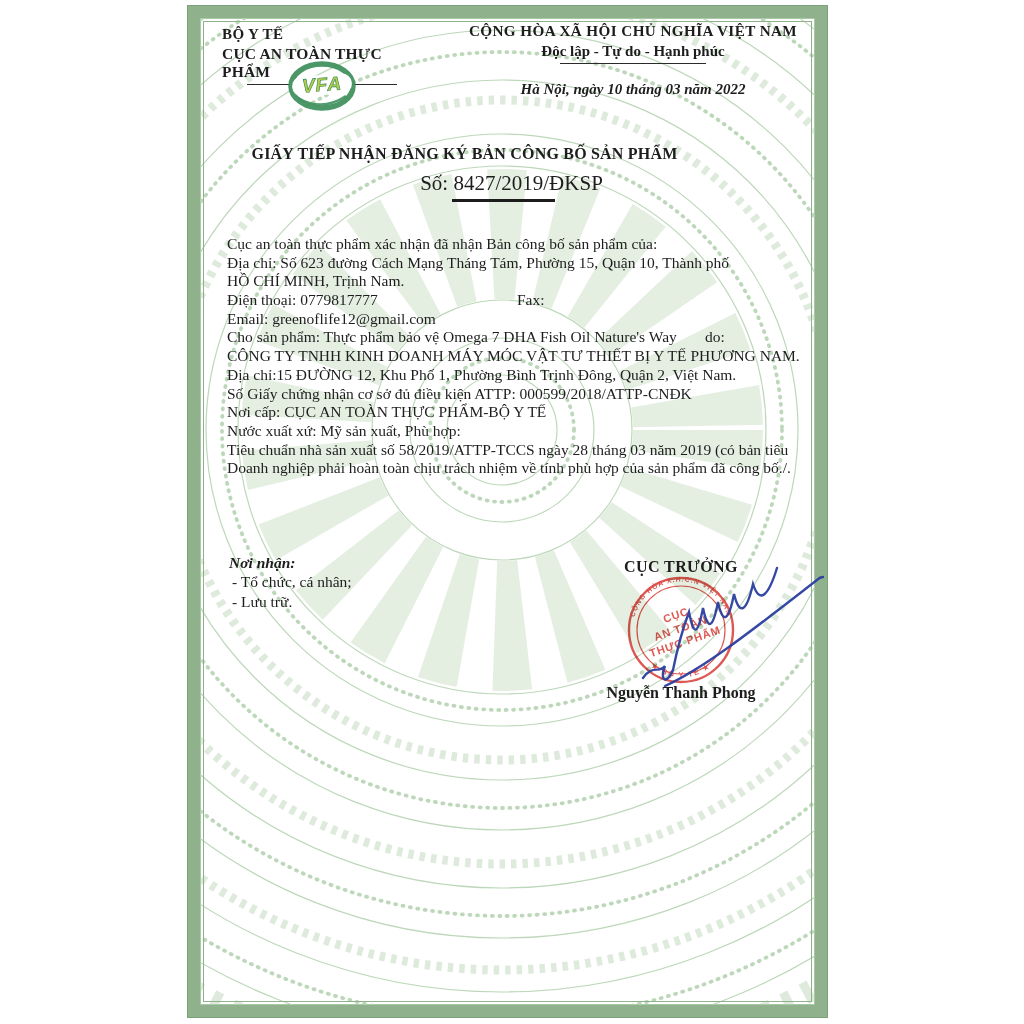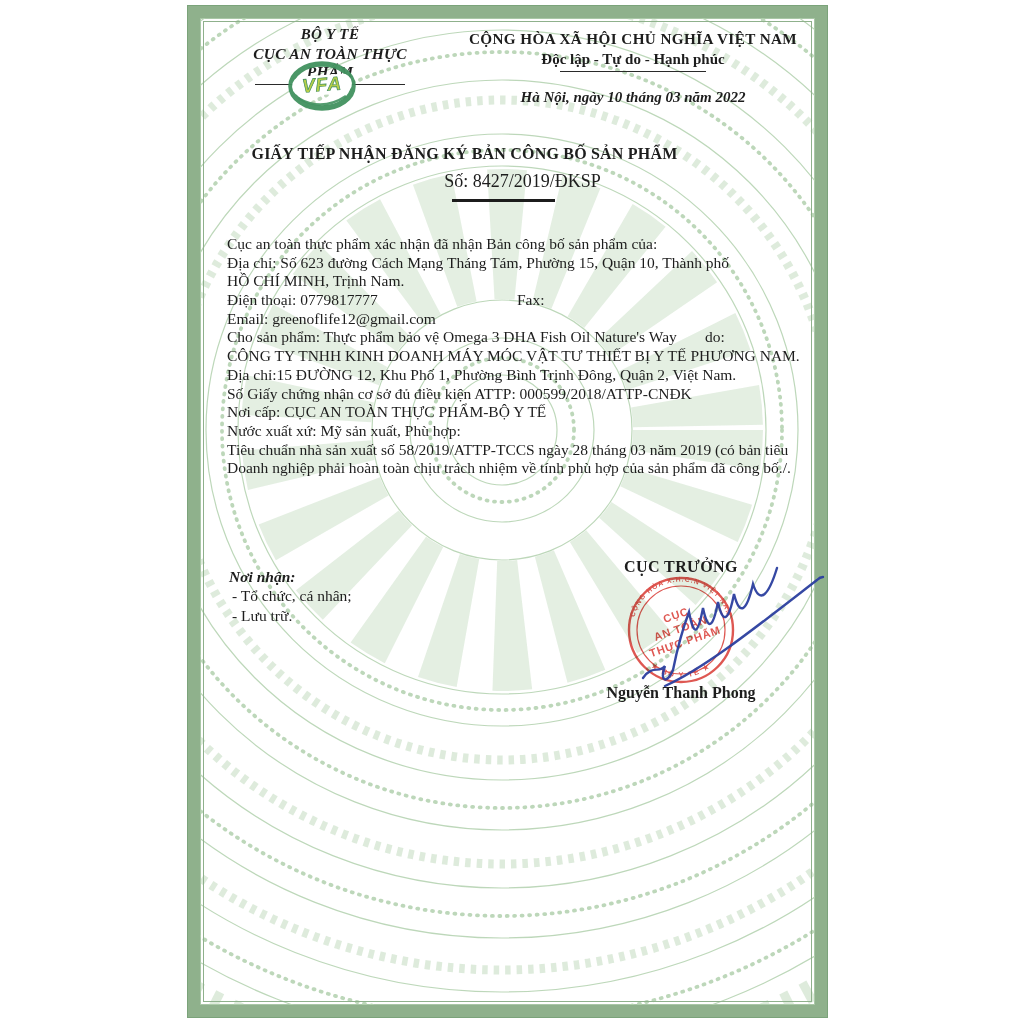--- a/index.html
+++ b/index.html
@@ -10,43 +10,43 @@
   }
   .doc{
     position:absolute;left:188px;top:6px;width:615px;height:987px;
     border:12px solid #8fb18c;background:#ffffff;
     box-shadow:0 0 0 1px #7ba37a, inset 0 0 0 1px #a9c7a6;
   }
   .inner-line{position:absolute;inset:3px;border:1px solid #8fb18c;pointer-events:none;}
   .bg{position:absolute;left:0;top:0;width:615px;height:987px;}
   .layer{position:absolute;inset:0;}
 
-  .hdr-left{position:absolute;left:30px;top:8px;width:200px;text-align:center;font-style:italic;}
+  .hdr-left{position:absolute;left:22px;top:8px;width:200px;}
   .hdr-left .t1{font-weight:bold;font-size:15px;letter-spacing:.4px;}
   .hdr-left .t2{font-weight:bold;font-size:15.5px;margin-top:2px;letter-spacing:.2px;}
   .rule-issuer{width:150px;height:0;border-top:1.4px solid #2a2a2a;margin:3px auto 0;}
   .logo{position:absolute;left:84px;top:40px;}
 
-  .hdr-right{position:absolute;left:254px;top:12px;width:358px;text-align:center;}
+  .hdr-right{position:absolute;left:254px;top:4px;width:358px;text-align:center;}
   .hdr-right .t1{font-weight:bold;font-size:15.2px;letter-spacing:.4px;}
   .hdr-right .t2{font-weight:bold;font-size:15px;margin-top:3px;}
   .rule-motto{width:146px;height:0;border-top:1.4px solid #2a2a2a;margin:3px auto 0;}
   .dateline{font-style:italic;font-weight:700;font-size:15px;margin-top:17px;}
 
   .title{position:absolute;left:0;width:529px;top:127px;text-align:center;
     font-weight:bold;font-size:16px;letter-spacing:.2px;}
-  .doc-number{position:absolute;left:15px;width:615px;top:153px;text-align:center;font-size:18px;}
+  .doc-number{position:absolute;left:4px;width:615px;top:153px;text-align:center;font-size:21px;}
   .thick-rule{position:absolute;left:252px;top:181px;width:103px;height:3px;background:#1c1c1c;}
 
   .body-text{position:absolute;left:27px;top:217px;width:580px;font-size:15.5px;line-height:18.7px;}
   .body-text .row{position:relative;height:18.7px;white-space:nowrap;}
   .fax{position:absolute;left:290px;top:0;}
   .do{position:absolute;left:478px;top:0;}
 
-  .recipients{position:absolute;left:29px;top:549px;font-size:15.5px;line-height:19.3px;}
+  .recipients{position:absolute;left:29px;top:535px;font-size:15.5px;line-height:19.3px;}
   .recipients .head{font-weight:bold;font-style:italic;}
   .recipients .item{margin-left:3px;}
 
   .signer-title{position:absolute;left:380px;top:540px;width:202px;text-align:center;
     font-weight:bold;font-size:16px;letter-spacing:.4px;}
   .signer-name{position:absolute;left:373px;top:666px;width:216px;text-align:center;
     font-weight:bold;font-size:16px;}
   .stamp{position:absolute;left:416px;top:547px;mix-blend-mode:multiply;}
   .signature{position:absolute;left:435px;top:540px;}
 </style>
@@ -116,21 +116,21 @@
     <div class="body-text">
       <div class="row">Cục an toàn thực phẩm xác nhận đã nhận Bản công bố sản phẩm của:</div>
       <div class="row">Địa chỉ: Số 623 đường Cách Mạng Tháng Tám, Phường 15, Quận 10, Thành phố</div>
       <div class="row">HỒ CHÍ MINH, Trịnh Nam.</div>
       <div class="row">
         <span>Điện thoại: 0779817777</span>
         <span class="fax">Fax:</span>
       </div>
       <div class="row">Email: greenoflife12@gmail.com</div>
       <div class="row">
-        <span>Cho sản phẩm: Thực phẩm bảo vệ Omega 3 DHA Fish Oil Nature's Way</span>
+        <span>Cho sản phẩm: Thực phẩm bảo vệ Omega 7 DHA Fish Oil Nature's Way</span>
         <span class="do">do:</span>
       </div>
       <div class="row">CÔNG TY TNHH KINH DOANH MÁY MÓC VẬT TƯ THIẾT BỊ Y TẾ PHƯƠNG NAM.</div>
       <div class="row">Địa chỉ:15 ĐƯỜNG 12, Khu Phố 1, Phường Bình Trịnh Đông, Quận 2, Việt Nam.</div>
       <div class="row">Số Giấy chứng nhận cơ sở đủ điều kiện ATTP: 000599/2018/ATTP-CNĐK</div>
       <div class="row">Nơi cấp: CỤC AN TOÀN THỰC PHẨM-BỘ Y TẾ</div>
       <div class="row">Nước xuất xứ: Mỹ sản xuất, Phù hợp:</div>
       <div class="row">Tiêu chuẩn nhà sản xuất số 58/2019/ATTP-TCCS ngày 28 tháng 03 năm 2019 (có bản tiêu</div>
       <div class="row">Doanh nghiệp phải hoàn toàn chịu trách nhiệm về tính phù hợp của sản phẩm đã công bố./.</div>
     </div>

